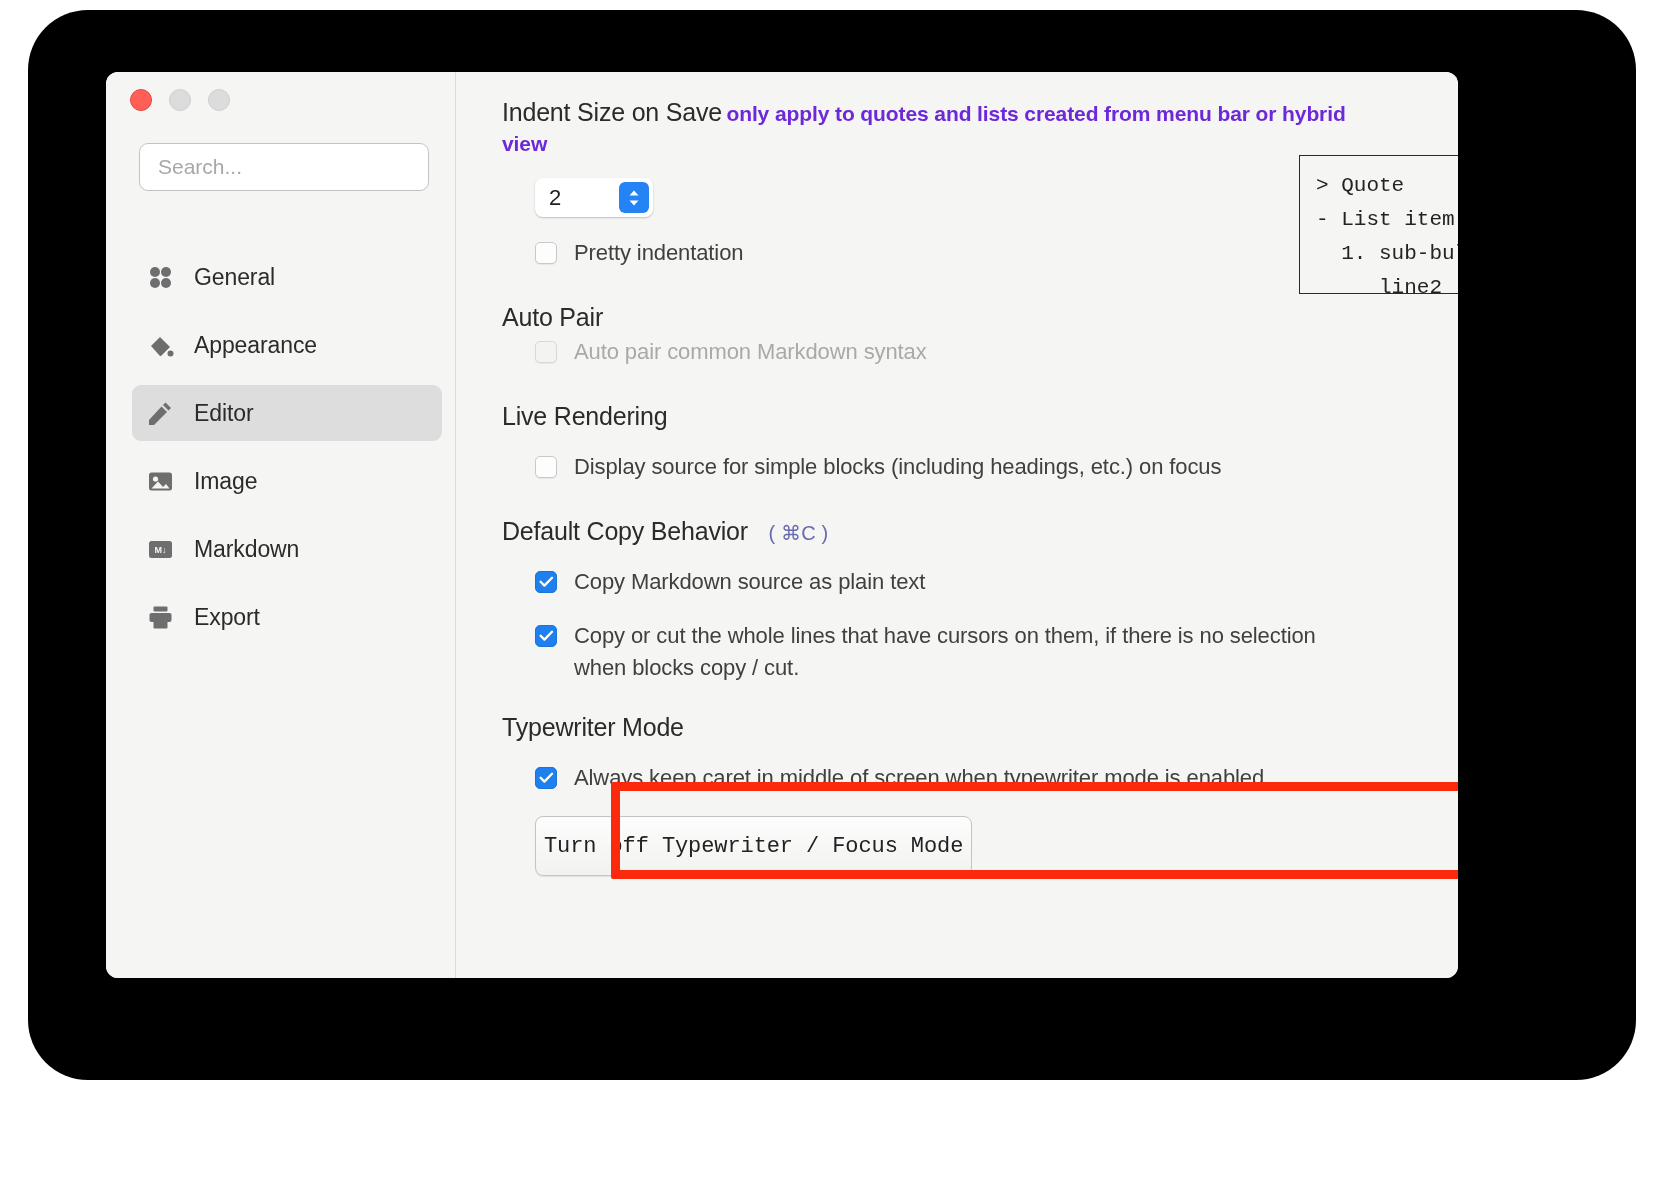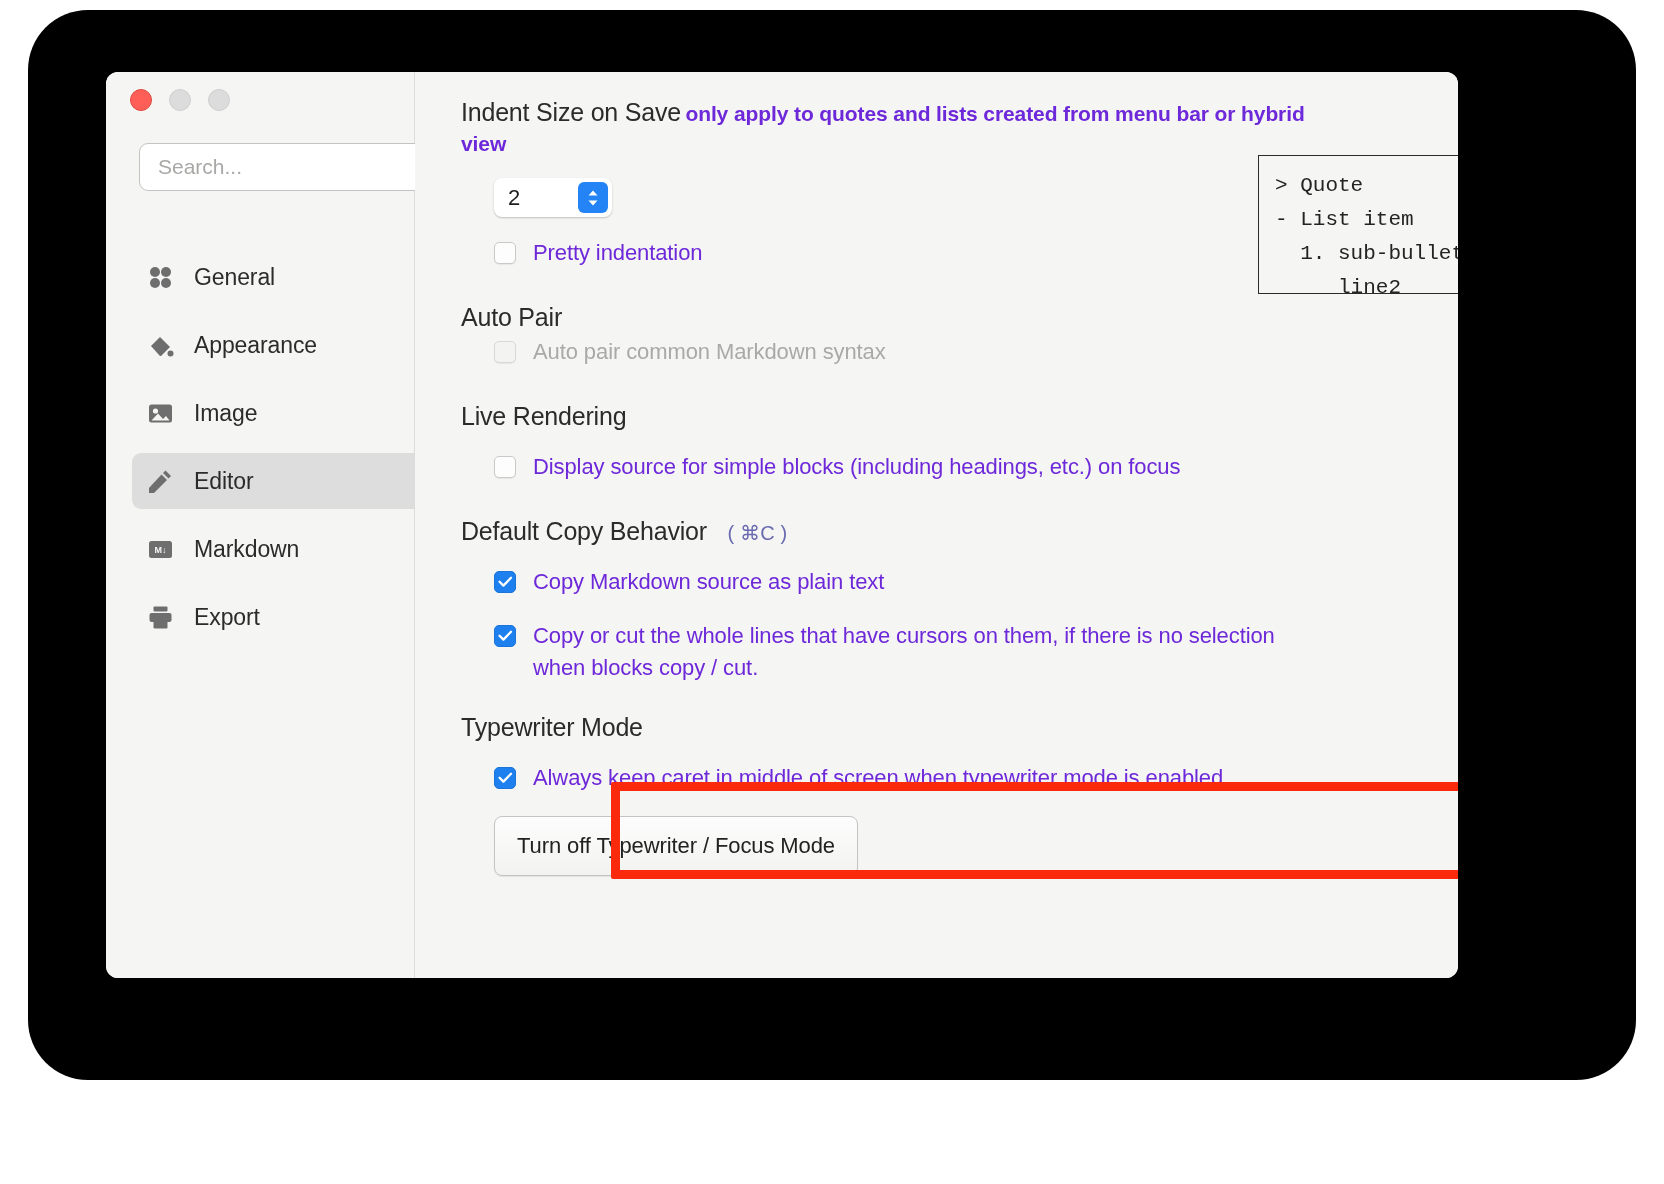--- a/index.html
+++ b/index.html
@@ -21,21 +21,21 @@
     left: 106px; top: 72px;
     width: 1352px; height: 906px;
     background: #f5f5f3;
     border-radius: 12px;
     overflow: hidden;
     display: flex;
   }
 
   
   #sidebar {
-    width: 309px;
+    width: 350px;
     height: 100%;
     background: #f5f5f3;
     border-right: 1px solid #dcdcda;
     position: relative;
     flex: none;
   }
   .traffic-lights {
     position: absolute;
     left: 24px; top: 17px;
     display: flex;
@@ -165,21 +165,21 @@
     box-shadow: 0 1px 1px rgba(0,0,0,0.06);
   }
   .cb.on {
     background: #1e80ef;
     border: 1px solid #1b74d8;
     display: flex; align-items: center; justify-content: center;
   }
   .cb.on svg { display: block; }
   .cb-label {
     font-size: 22px;
-    color: #6d28d9;
+    color: #404040;
     line-height: 1.45;
     letter-spacing: -0.1px;
   }
   .cb-label.disabled { color: #a9a9a7; }
   .cb.off.disabled { background: #f3f3f1; border-color: #d8d8d6; }
 
   
   #code-box {
     position: absolute;
     left: 843px; top: 83px;
@@ -212,25 +212,25 @@
     width: 895px; height: 97px;
     border: 9px solid #fc2a0c;
     border-radius: 2px;
     pointer-events: none;
   }
 
   #bottom-btn {
     margin-top: 22px;
     margin-left: 33px;
     height: 60px;
-    padding: 0 22px;
+    padding: 0 8px;
     background: linear-gradient(#fdfdfd, #f2f2f0);
     border: 1px solid #c4c4c2;
     border-radius: 8px;
-    font-family: Liberation Sans, sans-serif;
+    font-family: Liberation Mono, monospace;
     font-size: 22px;
     color: #222222;
     box-shadow: 0 1px 1px rgba(0,0,0,0.08);
     display: inline-flex;
     align-items: center;
     letter-spacing: -0.1px;
   }
   .indent { margin-left: 33px; }
 </style>
 </head>
@@ -269,39 +269,39 @@
       <div class="nav-item">
         <span class="nav-icon">
           <svg width="27" height="27" viewBox="0 0 27 27" fill="currentColor">
             <path d="M4 14 L13 5 L23 15 L14.5 23.5 Q13.5 24.5 12.5 23.5 Z"></path>
             <circle cx="23.5" cy="21.5" r="3"></circle>
           </svg>
         </span>
         <span class="nav-label">Appearance</span>
       </div>
 
+      <div class="nav-item selected">
+        <span class="nav-icon">
+          <svg width="27" height="27" viewBox="0 0 27 27" fill="currentColor">
+            <path d="M18.5 2.5 L24 8 L21.5 10.5 L16 5 Z"></path>
+            <path d="M14.5 6.5 L20 12 L7 25 L2 25 L2 20 Z"></path>
+          </svg>
+        </span>
+        <span class="nav-label">Editor</span>
+      </div>
+
       <div class="nav-item">
         <span class="nav-icon">
           <svg width="27" height="27" viewBox="0 0 27 27" fill="currentColor">
             <rect x="2" y="4.5" width="23" height="18" rx="2.5"></rect>
             <circle cx="8.5" cy="11" r="2.6" fill="#f5f5f3"></circle>
             <path d="M4.5 20.5 L11 13.5 L16 19 L19 16 L22.5 20.5 Z" fill="#f5f5f3"></path>
           </svg>
         </span>
         <span class="nav-label">Image</span>
-      </div>
-
-      <div class="nav-item selected">
-        <span class="nav-icon">
-          <svg width="27" height="27" viewBox="0 0 27 27" fill="currentColor">
-            <path d="M18.5 2.5 L24 8 L21.5 10.5 L16 5 Z"></path>
-            <path d="M14.5 6.5 L20 12 L7 25 L2 25 L2 20 Z"></path>
-          </svg>
-        </span>
-        <span class="nav-label">Editor</span>
       </div>
 
       <div class="nav-item">
         <span class="nav-icon">
           <svg width="27" height="27" viewBox="0 0 27 27" fill="currentColor">
             <rect x="2" y="5" width="23" height="17" rx="2.5"></rect>
             <text x="13.5" y="16.5" font-size="9" font-family="Liberation Sans, sans-serif" font-weight="bold" fill="#f5f5f3" text-anchor="middle">M↓</text>
           </svg>
         </span>
         <span class="nav-label">Markdown</span>

